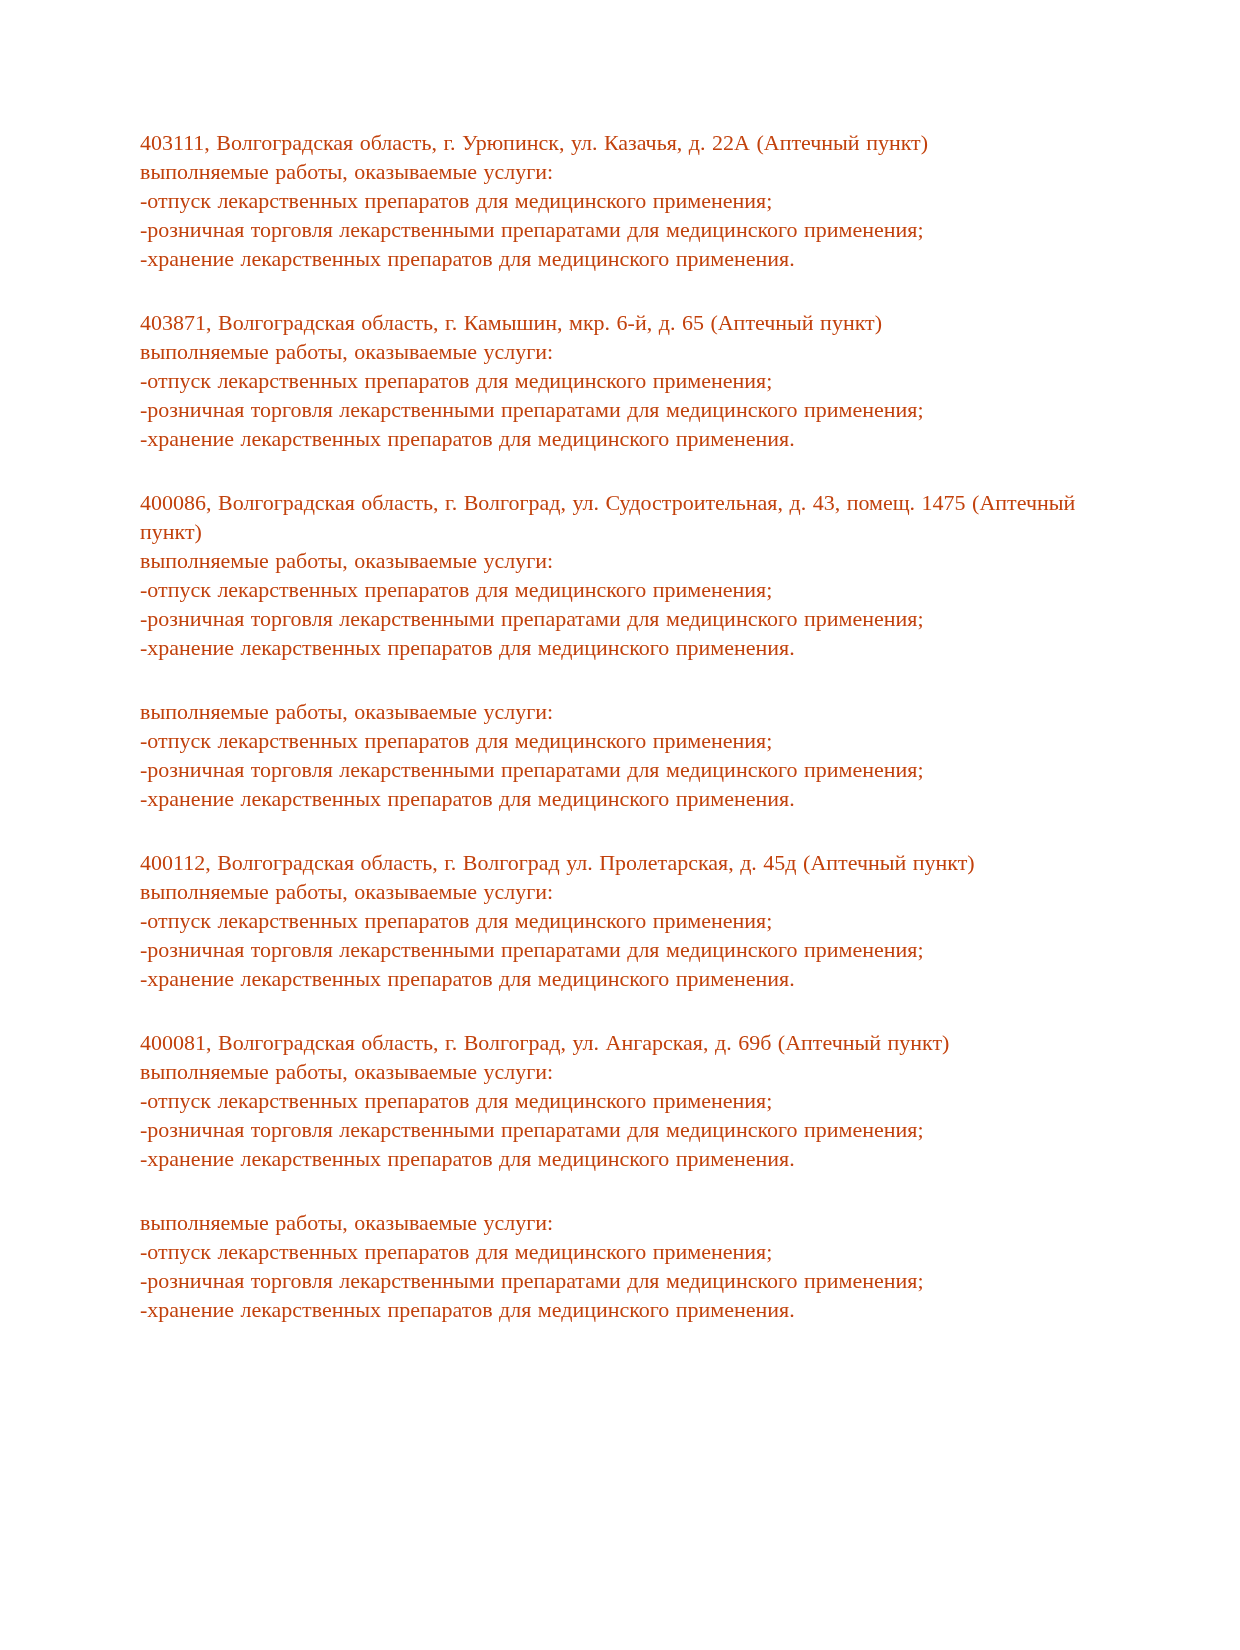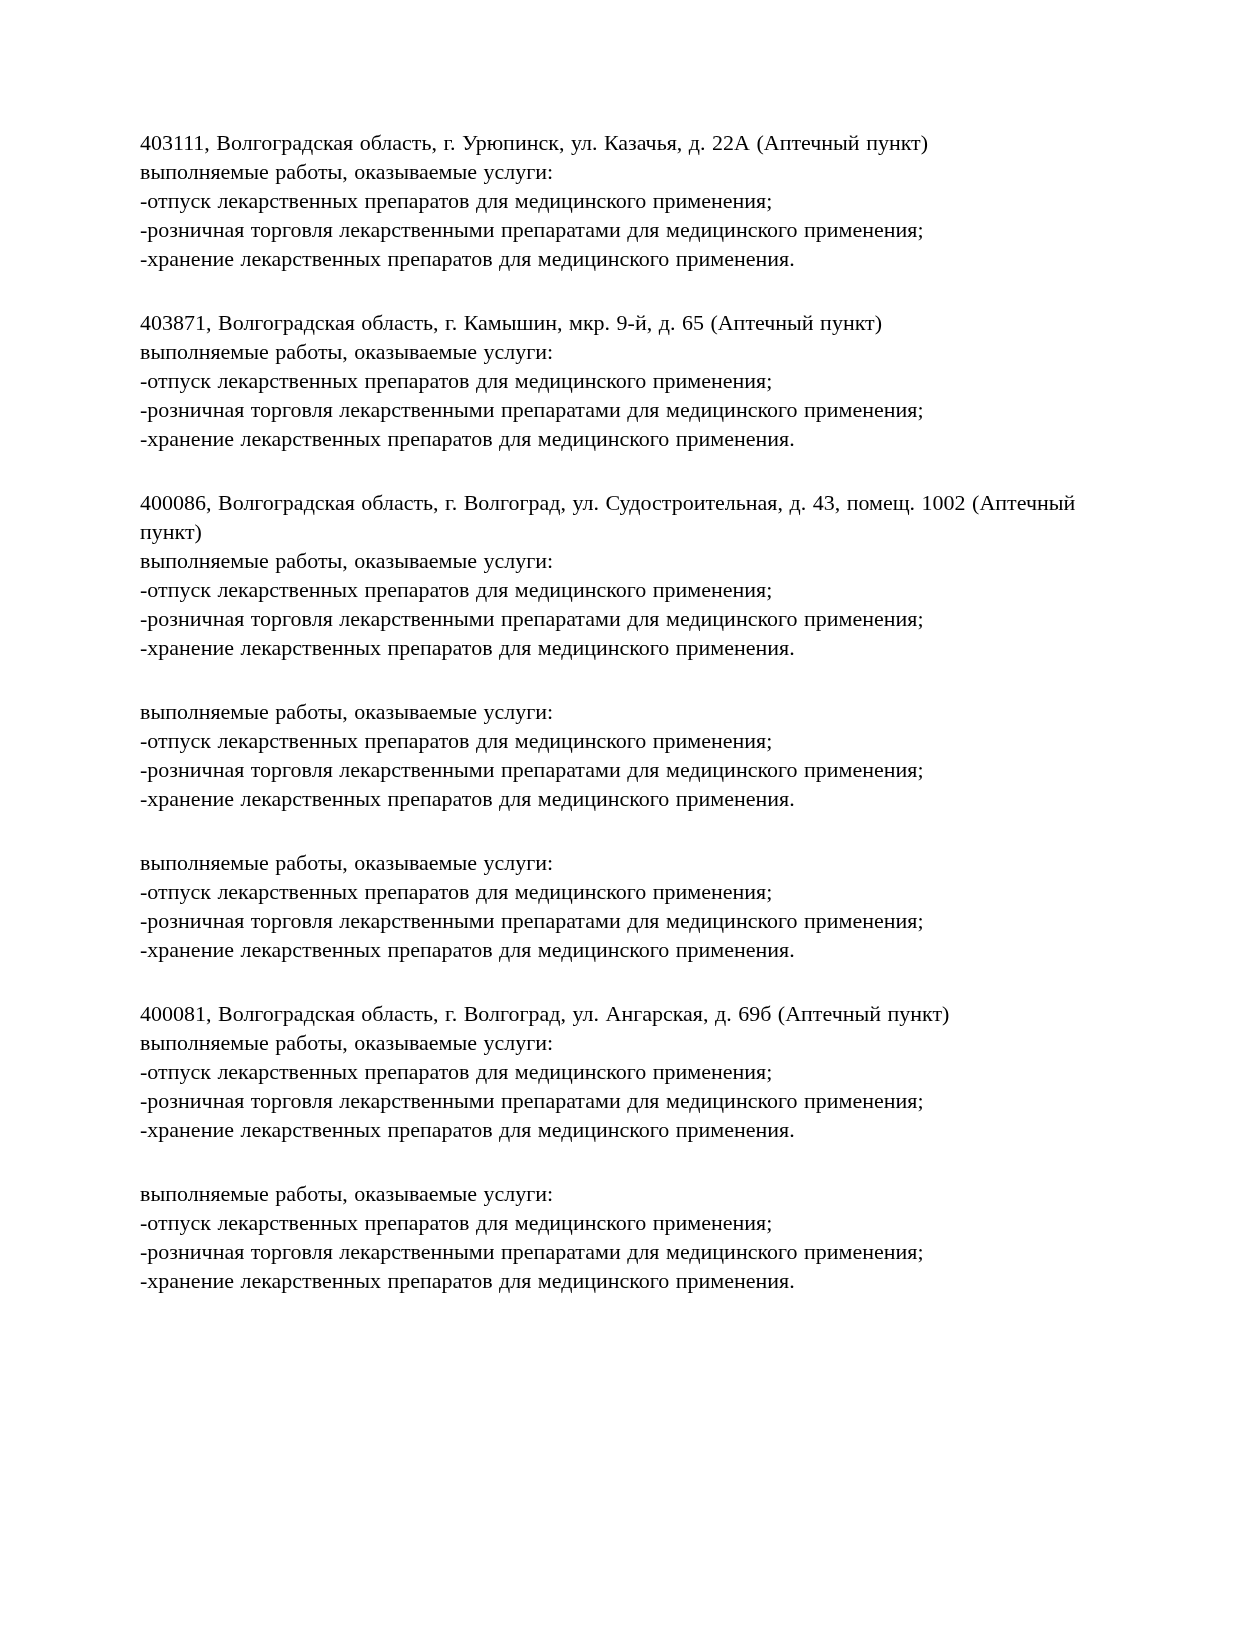--- a/index.html
+++ b/index.html
@@ -11,21 +11,21 @@
     position: relative;
     width: 1240px;
     height: 1650px;
     background: #ffffff;
     overflow: hidden;
     box-sizing: border-box;
     padding: 128px 0 0 140px;
     font-family: "Liberation Serif", "DejaVu Serif", serif;
     font-size: 22px;
     line-height: 29px;
-    color: #000000;
+    color: #c2410c;
   }
   .content {
     width: 960px;
   }
   .entry {
     margin: 0 0 35px 0;
   }
   .entry p {
     margin: 0;
     padding: 0;
@@ -40,43 +40,44 @@
 
     <div class="entry">
       <p>403111, Волгоградская область, г. Урюпинск, ул. Казачья, д. 22А (Аптечный пункт)</p>
       <p>выполняемые работы, оказываемые услуги:</p>
       <p>-отпуск лекарственных препаратов для медицинского применения;</p>
       <p>-розничная торговля лекарственными препаратами для медицинского применения;</p>
       <p>-хранение лекарственных препаратов для медицинского применения.</p>
     </div>
 
     <div class="entry">
-      <p>403871, Волгоградская область, г. Камышин, мкр. 9-й, д. 65 (Аптечный пункт)</p>
+      <p>403871, Волгоградская область, г. Камышин, мкр. 6-й, д. 65 (Аптечный пункт)</p>
       <p>выполняемые работы, оказываемые услуги:</p>
       <p>-отпуск лекарственных препаратов для медицинского применения;</p>
       <p>-розничная торговля лекарственными препаратами для медицинского применения;</p>
       <p>-хранение лекарственных препаратов для медицинского применения.</p>
     </div>
 
     <div class="entry">
-      <p>400086, Волгоградская область, г. Волгоград, ул. Судостроительная, д. 43, помещ. 1002 (Аптечный пункт)</p>
+      <p>400086, Волгоградская область, г. Волгоград, ул. Судостроительная, д. 43, помещ. 1475 (Аптечный пункт)</p>
       <p>выполняемые работы, оказываемые услуги:</p>
       <p>-отпуск лекарственных препаратов для медицинского применения;</p>
       <p>-розничная торговля лекарственными препаратами для медицинского применения;</p>
       <p>-хранение лекарственных препаратов для медицинского применения.</p>
     </div>
 
     <div class="entry">
       <p>выполняемые работы, оказываемые услуги:</p>
       <p>-отпуск лекарственных препаратов для медицинского применения;</p>
       <p>-розничная торговля лекарственными препаратами для медицинского применения;</p>
       <p>-хранение лекарственных препаратов для медицинского применения.</p>
     </div>
 
     <div class="entry">
+      <p>400112, Волгоградская область, г. Волгоград ул. Пролетарская, д. 45д (Аптечный пункт)</p>
       <p>выполняемые работы, оказываемые услуги:</p>
       <p>-отпуск лекарственных препаратов для медицинского применения;</p>
       <p>-розничная торговля лекарственными препаратами для медицинского применения;</p>
       <p>-хранение лекарственных препаратов для медицинского применения.</p>
     </div>
 
     <div class="entry">
       <p>400081, Волгоградская область, г. Волгоград, ул. Ангарская, д. 69б (Аптечный пункт)</p>
       <p>выполняемые работы, оказываемые услуги:</p>
       <p>-отпуск лекарственных препаратов для медицинского применения;</p>

